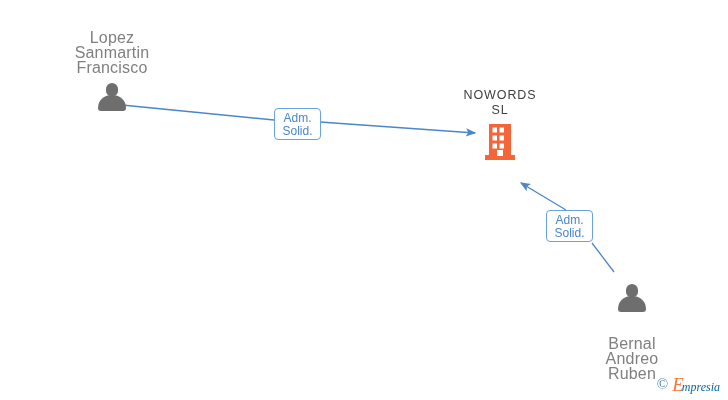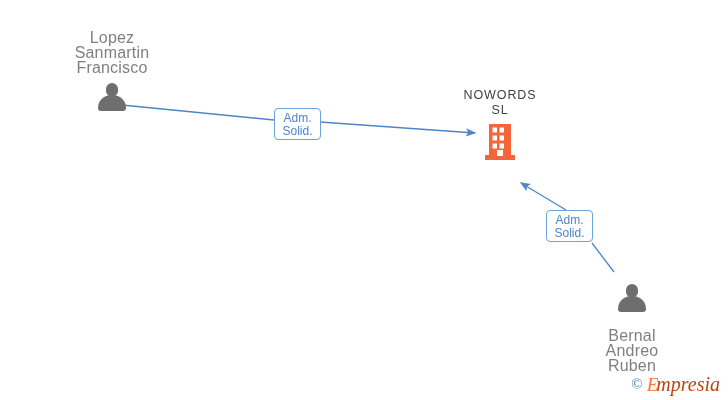--- a/index.html
+++ b/index.html
@@ -100,22 +100,22 @@
     font-family: "Liberation Serif", serif;
   }
   .wm-e {
     color: #f4783c;
     font-size: 19px;
     font-family: "Liberation Serif", serif;
     font-style: italic;
     line-height: 1;
   }
   .wm-rest {
-    color: #c2410c;
-    font-size: 20px;
+    color: #0369a1;
+    font-size: 12px;
     font-family: "Liberation Serif", serif;
     font-style: italic;
     line-height: 1;
     margin-left: -2px;
   }
 </style>
 </head>
 <body>
 
 <div id="canvas">
@@ -168,21 +168,21 @@
     </div>
   </div>
 
   <div class="node" style="left:566px; top:284px; width:132px;">
     <div style="display:flex; justify-content:center;">
       <div class="person-icon">
         <div class="head"></div>
         <div class="body"></div>
       </div>
     </div>
-    <div class="node-label" style="margin-top:16px;">Bernal
+    <div class="node-label" style="margin-top:24px;">Bernal
 Andreo
 Ruben</div>
   </div>
 
   <div class="rel-label" style="left:274px; top:108px; width:47px; height:32px;">Adm.
 Solid.</div>
 
   <div class="rel-label" style="left:546px; top:210px; width:47px; height:32px;">Adm.
 Solid.</div>
 

